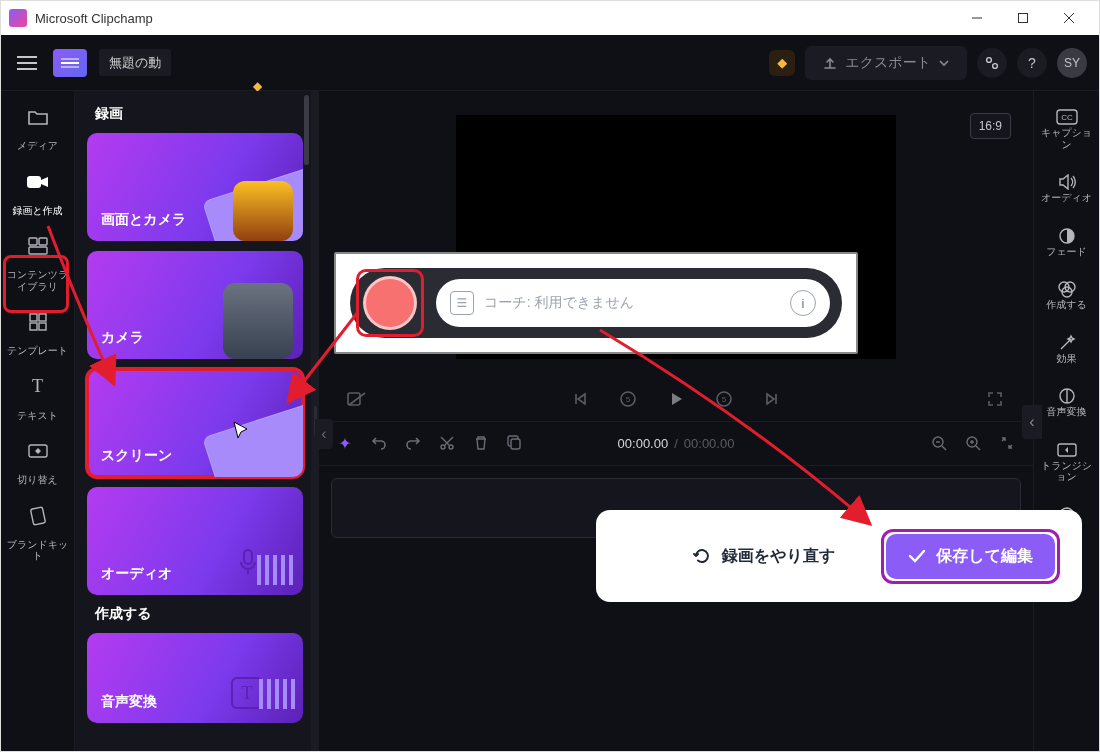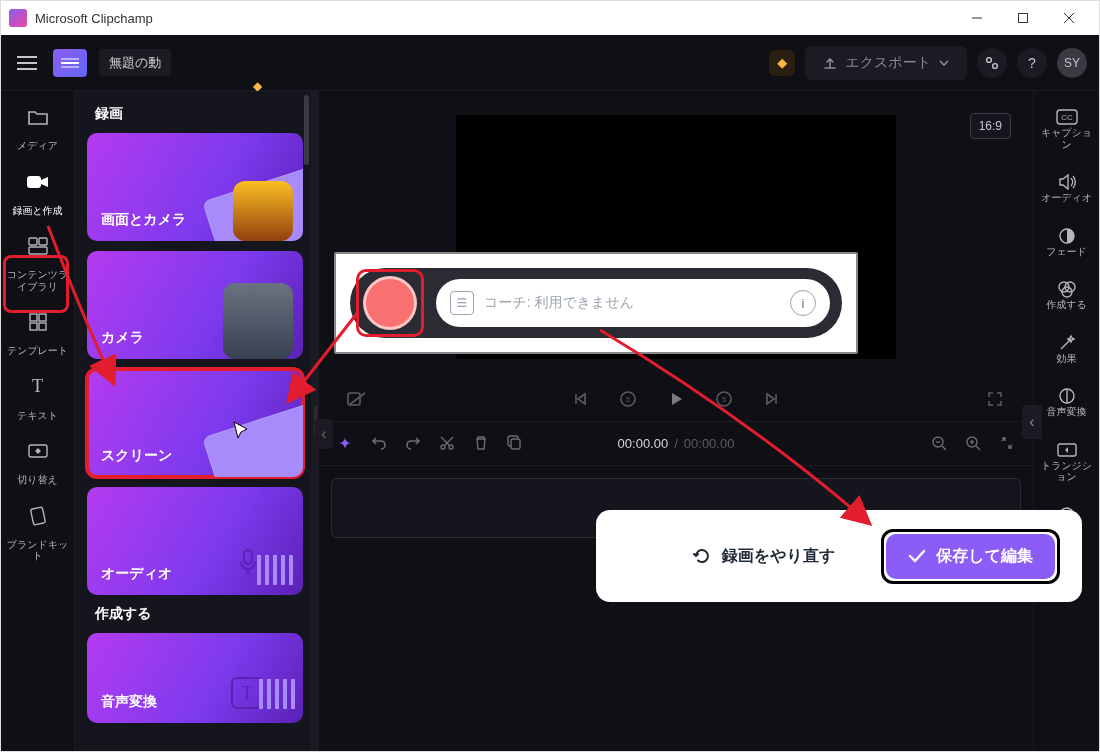--- a/index.html
+++ b/index.html
@@ -74,21 +74,21 @@
   .rec-overlay { position:absolute; left:334px; top:252px; width:524px; height:102px; background:#fff; border-radius:2px; border:2px solid #888; display:flex; align-items:center; padding:12px 14px; gap:14px;}
   .rec-inner { flex:1; height:70px; background:#2a2b33; border-radius:40px; display:flex; align-items:center; padding:0 12px 0 6px; gap:12px;}
   .rec-btn-wrap { width:68px; height:68px; border:3px solid #e11d2e; border-radius:10px; display:flex; align-items:center; justify-content:center;}
   .rec-btn { width:54px; height:54px; border-radius:50%; background:#f87171; border:3px solid rgba(255,255,255,.6); box-shadow: 0 0 0 3px rgba(248,113,113,.35) inset;}
   .coach-pill { flex:1; height:48px; background:#fff; border-radius:28px; display:flex; align-items:center; gap:10px; padding:0 14px; color:#9ca3af; font-size:14px;}
   .coach-icon{width:24px;height:24px;border:1.5px solid #9ca3af;border-radius:4px;display:flex;align-items:center;justify-content:center;font-size:12px;}
   .info-circ { width:26px;height:26px;border-radius:50%;border:1.5px solid #9ca3af;display:flex;align-items:center;justify-content:center;font-size:13px;color:#6b7280;}
   
   .save-bar { position:absolute; left:596px; top:510px; width:486px; height:92px; background:#fff; border-radius:14px; display:flex; align-items:center; justify-content:flex-end; gap:28px; padding:0 22px;}
   .retry-btn { display:flex; align-items:center; gap:10px; color:#1f2937; font-size:16px; font-weight:600; cursor:pointer; padding:12px 18px; border-radius:10px;}
-  .save-btn-wrap { border:3px solid #000000; border-radius:12px; padding:2px;}
+  .save-btn-wrap { border:3px solid #a21caf; border-radius:12px; padding:2px;}
   .save-btn { background:#8b5cf6; color:#fff; font-size:16px; font-weight:600; padding:12px 22px; border-radius:10px; display:flex; align-items:center; gap:10px; cursor:pointer;}
   
   svg.anno { position:absolute; top:0; left:0; width:1100px; height:752px; pointer-events:none;}
   .stroke-red { stroke:#e11d2e; stroke-width:3; fill:none;}
   .crown { position:absolute; top:44px; left:252px; color:#f5b942; font-size:12px;}
   .stroke-icon { position:absolute; top:54px; left:236px; color:#8a8a92;}
 </style>
 </head>
 <body>
 

